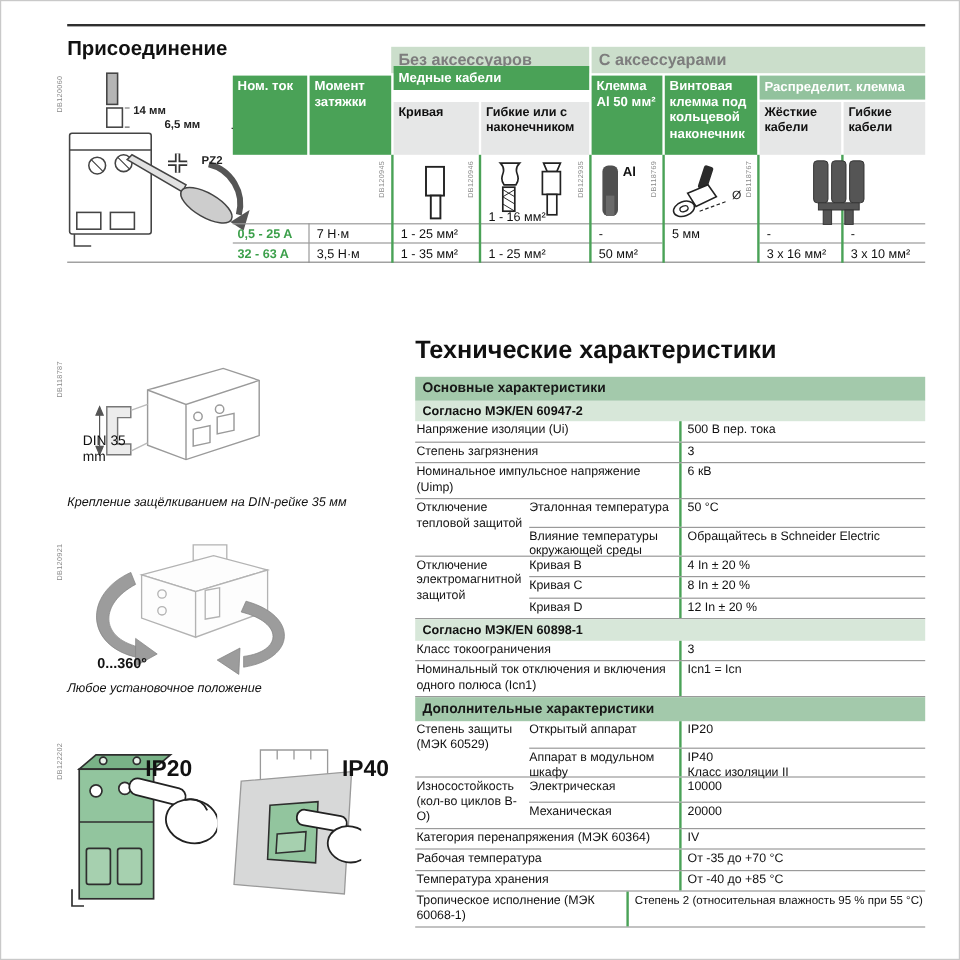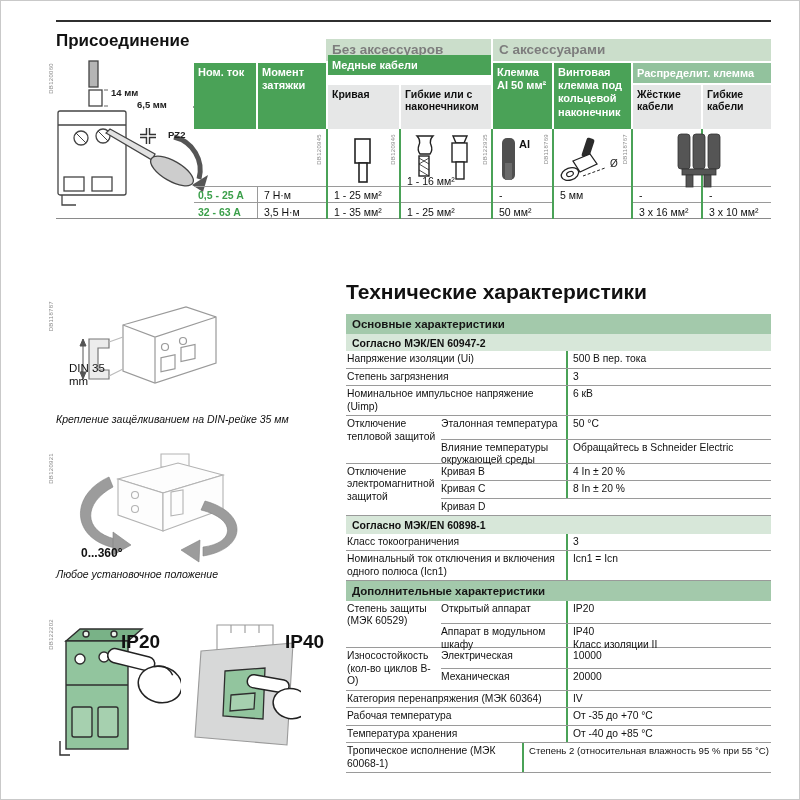--- a/index.html
+++ b/index.html
@@ -300,20 +300,21 @@
           <div class="gsubrow">
             <div class="slbl">Кривая B</div>
             <div class="val">4 In ± 20 %</div>
           </div>
           <div class="gsubrow">
             <div class="slbl">Кривая C</div>
             <div class="val">8 In ± 20 %</div>
           </div>
           <div class="gsubrow">
             <div class="slbl">Кривая D</div>
+            <div class="val">12 In ± 20 %</div>
           </div>
         </div>
       </div>
 
 
       <div class="tsub">Согласно МЭК/EN 60898-1</div>
 
       <div class="trow">
         <div class="lbl">Класс токоограничения</div>
         <div class="val">3</div>

